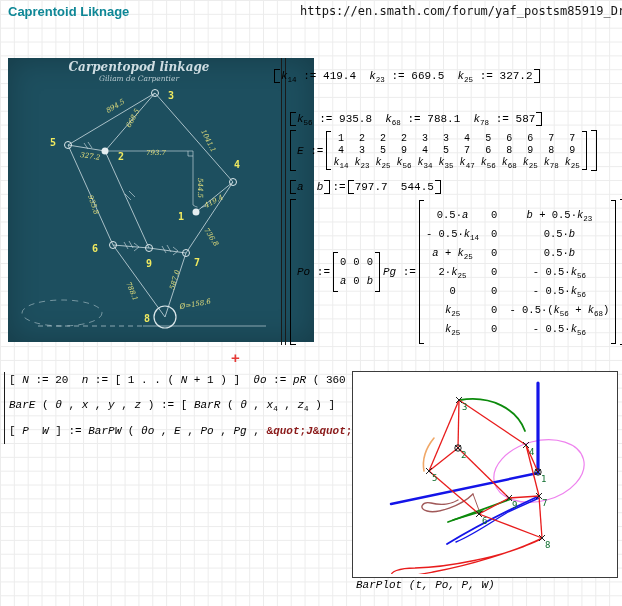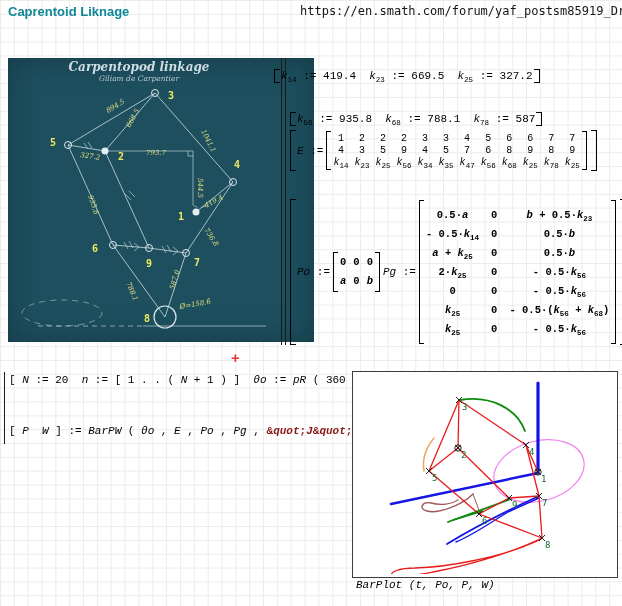--- a/index.html
+++ b/index.html
@@ -25,21 +25,21 @@
   .sys::before,.sys::after{content:"";position:absolute;top:0;bottom:0;width:5px;}
   .sys::before{left:0;border:1.2px solid #000;border-right:none;}
   .sys::after{right:0;border:1.2px solid #000;border-left:none;}
   .mx{position:relative;display:inline-flex;align-items:center;padding:2px 7px;margin:0 3px;}
   .mx::before,.mx::after{content:"";position:absolute;top:0;bottom:0;width:4px;}
   .mx::before{left:0;border:1px solid #000;border-right:none;}
   .mx::after{right:0;border:1px solid #000;border-left:none;}
   .grid-e{display:grid;grid-template-columns:repeat(12,auto);column-gap:6px;row-gap:1px;
           font-size:10px;justify-items:center;align-items:center;}
   .grid-3{display:grid;grid-template-columns:repeat(3,auto);column-gap:12px;row-gap:2px;
-          font-size:10.5px;justify-items:center;align-items:center;line-height:17px;font-weight:bold;}
+          font-size:10.5px;justify-items:center;align-items:center;line-height:17px;}
   .cell{white-space:pre;}
   .cursor-plus{position:absolute;left:231px;top:349px;color:#e53935;font:bold 15px "Liberation Sans",sans-serif;}
   .plot-frame{position:absolute;left:352px;top:371px;width:264px;height:205px;border:1.5px solid #3c3c3c;background:#fff;}
   .plot-caption{position:absolute;left:356px;top:579px;font:italic 11px "Liberation Mono",monospace;color:#000;white-space:pre;}
 </style>
 </head>
 <body>
 
 <div class="page">
 
@@ -109,32 +109,36 @@
   <div class="vbar" style="left:281px;top:58px;height:287px;"></div>
   <div class="vbar2" style="left:284.5px;top:58px;height:287px;"></div>
 
   <div class="fline" style="left:272px;top:61px;margin-top:8px;"><span class="sys"><span><i>k</i><sub>14</sub> := 419.4  <i>k</i><sub>23</sub> := 669.5  <i>k</i><sub>25</sub> := 327.2</span></span></div>
   <div class="fline" style="left:288px;top:112px;justify-content:center;"><span class="sys"><span><i>k</i><sub>56</sub> := 935.8  <i>k</i><sub>68</sub> := 788.1  <i>k</i><sub>78</sub> := 587</span></span></div>
 
   <div class="fline" style="left:288px;top:130px;">
     <span class="sys"><span><i>E</i> :=</span><span class="mx"><span class="grid-e"><span class="cell">1</span><span class="cell">2</span><span class="cell">2</span><span class="cell">2</span><span class="cell">3</span><span class="cell">3</span><span class="cell">4</span><span class="cell">5</span><span class="cell">6</span><span class="cell">6</span><span class="cell">7</span><span class="cell">7</span><span class="cell">4</span><span class="cell">3</span><span class="cell">5</span><span class="cell">9</span><span class="cell">4</span><span class="cell">5</span><span class="cell">7</span><span class="cell">6</span><span class="cell">8</span><span class="cell">9</span><span class="cell">8</span><span class="cell">9</span><span class="cell"><i>k</i><sub>14</sub></span><span class="cell"><i>k</i><sub>23</sub></span><span class="cell"><i>k</i><sub>25</sub></span><span class="cell"><i>k</i><sub>56</sub></span><span class="cell"><i>k</i><sub>34</sub></span><span class="cell"><i>k</i><sub>35</sub></span><span class="cell"><i>k</i><sub>47</sub></span><span class="cell"><i>k</i><sub>56</sub></span><span class="cell"><i>k</i><sub>68</sub></span><span class="cell"><i>k</i><sub>25</sub></span><span class="cell"><i>k</i><sub>78</sub></span><span class="cell"><i>k</i><sub>25</sub></span></span></span></span>
   </div>
 
+  <div class="fline" style="left:288px;top:180px;">
+    <span class="sys"><span><i>a</i>  <i>b</i></span></span><span>:=</span><span class="sys"><span>797.7  544.5</span></span>
+  </div>
 
   <div class="fline" style="left:288px;top:199px;height:146px;">
     <span class="sys" style="align-self:stretch;">
       <span><i>Po</i> :=</span><span class="mx"><span class="grid-3" style="column-gap:7px;"><span class="cell">0</span><span class="cell">0</span><span class="cell">0</span><span class="cell"><i>a</i></span><span class="cell">0</span><span class="cell"><i>b</i></span></span></span>
       <span><i>Pg</i> :=</span><span class="mx" style="align-self:stretch;"><span class="grid-3"><span class="cell">0.5·<i>a</i></span><span class="cell">0</span><span class="cell"><i>b</i> + 0.5·<i>k</i><sub>23</sub></span><span class="cell">- 0.5·<i>k</i><sub>14</sub></span><span class="cell">0</span><span class="cell">0.5·<i>b</i></span><span class="cell"><i>a</i> + <i>k</i><sub>25</sub></span><span class="cell">0</span><span class="cell">0.5·<i>b</i></span><span class="cell">2·<i>k</i><sub>25</sub></span><span class="cell">0</span><span class="cell">- 0.5·<i>k</i><sub>56</sub></span><span class="cell">0</span><span class="cell">0</span><span class="cell">- 0.5·<i>k</i><sub>56</sub></span><span class="cell"><i>k</i><sub>25</sub></span><span class="cell">0</span><span class="cell">- 0.5·(<i>k</i><sub>56</sub> + <i>k</i><sub>68</sub>)</span><span class="cell"><i>k</i><sub>25</sub></span><span class="cell">0</span><span class="cell">- 0.5·<i>k</i><sub>56</sub></span></span></span>
     </span>
   </div>
 
   <div class="cursor-plus">+</div>
 
   <div class="vbar" style="left:4px;top:372px;height:72px;"></div>
   <div class="fline" style="left:9px;top:374px;"><span>[ <i>N</i> := 20  <i>n</i> := [ 1 . . ( <i>N</i> + 1 ) ]  <i>θo</i> := <i>pR</i> ( 360 °, 0 °, <i>N</i> ) ]</span></div>
+  <div class="fline" style="left:9px;top:399px;"><span><i>BarE</i> ( <i>θ</i> , <i>x</i> , <i>y</i> , <i>z</i> ) := [ <i>BarR</i> ( <i>θ</i> , <i>x</i><sub>4</sub> , <i>z</i><sub>4</sub> ) ]</span></div>
   <div class="fline" style="left:9px;top:425px;"><span>[ <i>P</i>  <i>W</i> ] := <i>BarPW</i> ( <i>θo</i> , <i>E</i> , <i>Po</i> , <i>Pg</i> , <span class="str">&amp;<i>quot</i>;<i>J</i>&amp;<i>quot</i>;</span> )</span></div>
 
   <div class="plot-frame">
     <svg width="261" height="202" viewBox="0 0 261 202">
         <ellipse cx="186" cy="99" rx="46" ry="30" stroke="#ee82ee" fill="none" stroke-width="1.2" transform="rotate(-15 186 99)"></ellipse>
         <path d="M81,66 C72,77 69,88 71,99" stroke="#f0a868" fill="none" stroke-width="1.6" stroke-linecap="round"></path>
         <path d="M120,122 C108,134 84,142 74,139 C65,137 69,129 78,131 C90,134 100,131 105,128" stroke="#a05858" fill="none" stroke-width="1.4" stroke-linecap="round"></path>
         <path d="M120,122 L127,141" stroke="#a05858" fill="none" stroke-width="1" stroke-linecap="round"></path>
         <path d="M107,28 C138,23 164,37 172,59" stroke="#0c8a0c" fill="none" stroke-width="1.8" stroke-linecap="round"></path>
         <path d="M95,150 L158,127" stroke="#0c8a0c" fill="none" stroke-width="1.8" stroke-linecap="round"></path>

